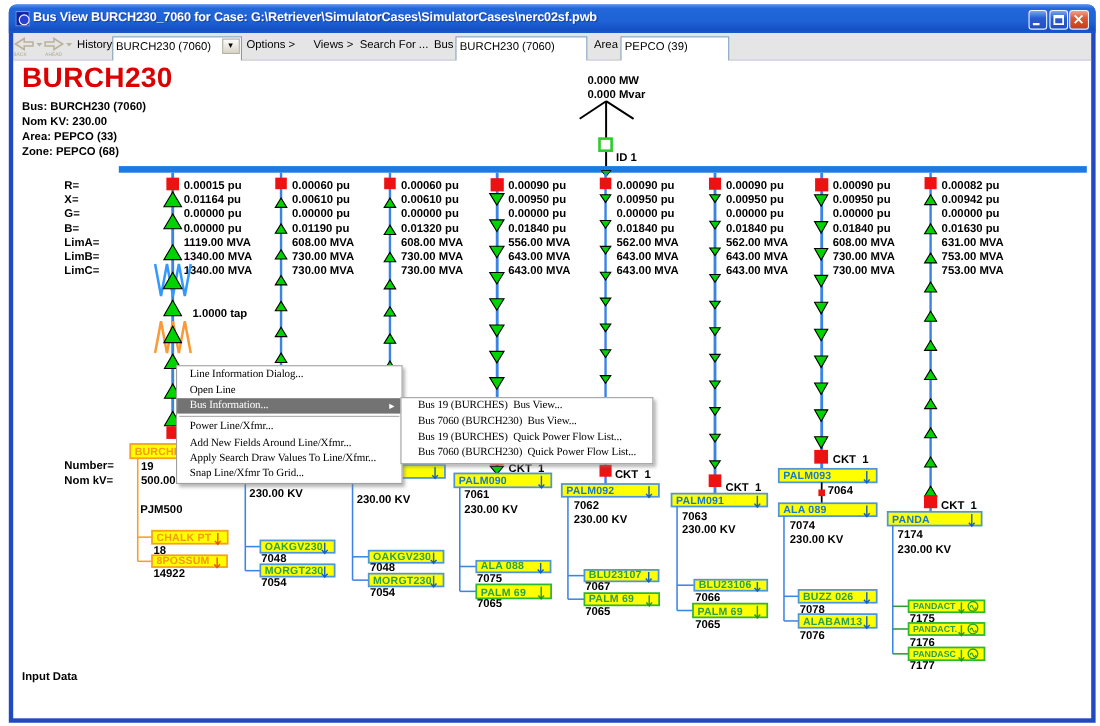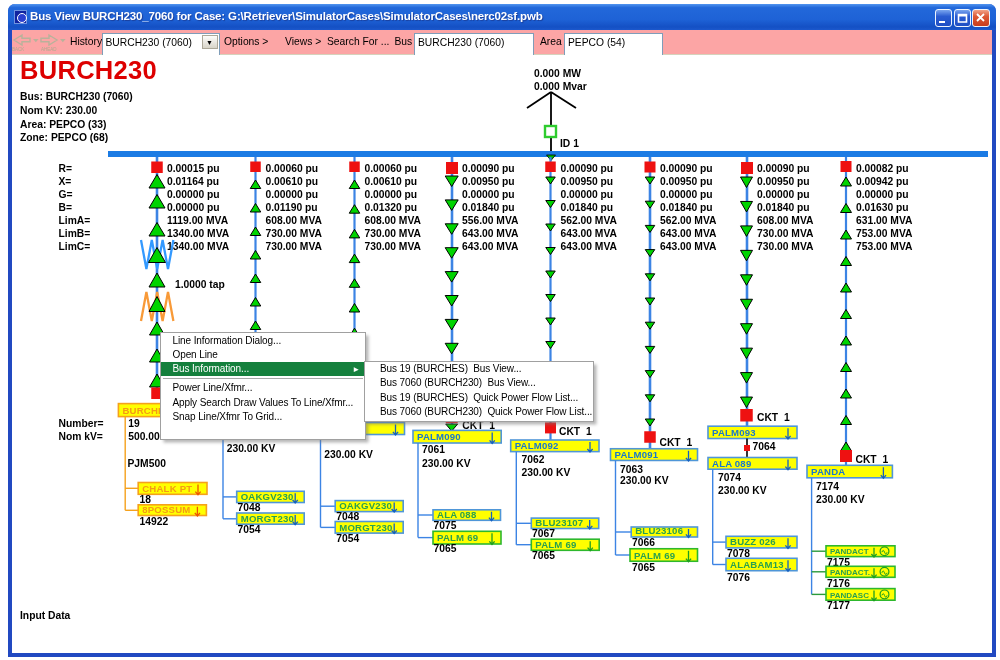--- a/index.html
+++ b/index.html
@@ -11,34 +11,34 @@
   border:1px solid #6f93e0; }
 #ticon:before { content:""; position:absolute; left:1.5px; top:2px; width:8px; height:8px;
   border:1.2px solid #fff; border-radius:50%; background:#2b3fd0; }
 #ttext { position:absolute; left:22px; top:6px; color:#fff; font-size:11.5px; font-weight:bold;
   text-shadow:1px 1px 1px #1a3e9a; white-space:nowrap; letter-spacing:-0.15px; }
 .tbtn { position:absolute; top:4.5px; width:17px; height:18px; border-radius:3px;
   border:1px solid #eef4fd; color:#fff; text-align:center; }
 #bmin { left:926.5px; background:linear-gradient(180deg,#7ba6ef,#2a5cd1 40%,#1f4fc4); }
 #bmax { left:945.5px; background:linear-gradient(180deg,#7ba6ef,#2a5cd1 40%,#1f4fc4); }
 #bclose { left:963.5px; width:18px; background:linear-gradient(180deg,#f1a288,#dd5936 40%,#c83c1c); }
-#toolbar { position:absolute; left:4px; top:26px; width:980px; height:25px; background:#fca5a5;
+#toolbar { position:absolute; left:4px; top:26px; width:980px; height:25px; background:#e5e5e5;
   border-bottom:1px solid #d6d2bc; font-size:10.3px; color:#000; }
 #canvas { position:absolute; left:4px; top:51px; width:980px; height:598px; background:#fff; }
 #diag { position:absolute; left:0; top:0; z-index:5; pointer-events:none; }
 .tlab { position:absolute; top:6px; white-space:nowrap; }
 .tfield { position:absolute; top:3px; height:30px; background:#fff; border:1px solid #7f9db9;
   font-size:10.3px; padding:2.5px 0 0 3px; white-space:nowrap; }
 #menu1, #menu2 { position:absolute; background:#fff; border:1px solid #a0a0a0; z-index:50;
-  font-size:10px; color:#000; letter-spacing:-0.1px; box-shadow:2.5px 2.5px 3px rgba(120,120,120,0.55); padding-top:0.5px; }
+  font-size:10px; color:#000; letter-spacing:-0.1px; box-shadow:2.5px 2.5px 3px rgba(120,120,120,0.55); padding-top:0.5px;font-family:Liberation Serif, serif; }
 #menu1 { left:160px; top:332px; width:206px; height:108px; }
 #menu2 { left:364px; top:360.5px; width:230px; height:61px; }
 .mi { height:14.3px; line-height:14.3px; padding-left:11.5px; white-space:nowrap; position:relative; }
 #menu2 .mi { padding-left:15px; }
-.mi.hl { background:#15803d; color:#fff; }
+.mi.hl { background:#737373; color:#fff; }
 .arr { position:absolute; right:5px; top:0.5px; font-size:8px; }
 .sep { height:1px; background:#a8a8a8; margin:2px 2px 2px 2px; }
 </style></head><body>
 <div id="win">
   <div id="titlebar">
     <div id="ticon"></div>
     <div id="ttext">Bus View BURCH230_7060 for Case: G:\Retriever\SimulatorCases\SimulatorCases\nerc02sf.pwb</div>
     <div class="tbtn" id="bmin"><svg width="15" height="16">
           <path d="M3 12 L9 12" stroke="#fff" stroke-width="2"></path>
         </svg></div>
@@ -61,21 +61,21 @@
     <div class="tlab" style="left:58px">History</div>
     <div class="tfield" style="left:89.5px; width:118px">BURCH230 (7060)
       <span style="position:absolute; right:1px; top:1px; width:16px; height:14px; background:linear-gradient(#fdfdfb,#d8d4c8); border:1px solid #aca899; text-align:center; font-size:7px; line-height:13px;">▼</span>
     </div>
     <div class="tlab" style="left:212px">Options &gt;</div>
     <div class="tlab" style="left:273px">Views &gt;</div>
     <div class="tlab" style="left:315px">Search For ...</div>
     <div class="tlab" style="left:382.5px">Bus</div>
     <div class="tfield" style="left:402px; width:120px">BURCH230 (7060)</div>
     <div class="tlab" style="left:528px">Area</div>
-    <div class="tfield" style="left:552px; width:99px">PEPCO (54)</div>
+    <div class="tfield" style="left:552px; width:99px">PEPCO (39)</div>
   </div>
   <div id="canvas"></div>
 </div>
 <svg id="diag" width="1000" height="660" viewBox="0 0 1000 660">
     <rect x="108" y="151" width="880" height="6" fill="#1b7be4"></rect>
     <text x="534" y="76.5" style="font-family:&quot;Liberation Sans&quot;,sans-serif;font-size:10.3px;font-weight:bold;fill:#000;" text-anchor="start">0.000 MW</text>
     <text x="534" y="89.5" style="font-family:&quot;Liberation Sans&quot;,sans-serif;font-size:10.3px;font-weight:bold;fill:#000;" text-anchor="start">0.000 Mvar</text>
     <path d="M551 92 L527 108 M551 92 L576 108" stroke="#000" stroke-width="1.8" fill="none"></path>
     <line x1="551" y1="92" x2="551" y2="151" stroke="#000" stroke-width="1.8"></line>
     <polygon points="546.5,155 555.5,155 551,160.5" fill="#00bb00" stroke="#000" stroke-width="0.8"></polygon>
@@ -409,20 +409,21 @@
     <circle cx="884.5" cy="594.4" r="4.4" fill="none" stroke="#1f9f1f" stroke-width="1.2"></circle>
     <path d="M881.9 595.4 q1.3,-3.6 2.6,0 q1.3,3.6 2.6,0" stroke="#1f9f1f" stroke-width="1" fill="none"></path>
     <text x="827" y="608.5" style="font-family:&quot;Liberation Sans&quot;,sans-serif;font-size:10.3px;font-weight:bold;fill:#000;" text-anchor="start">7177</text>
   </svg>
 <div id="menu1">
     <div class="mi">Line Information Dialog...</div>
     <div class="mi">Open Line</div>
     <div class="mi hl">Bus Information...<span class="arr">►</span></div>
     <div class="sep"></div>
     <div class="mi">Power Line/Xfmr...</div>
+    <div class="mi">Add New Fields Around Line/Xfmr...</div>
     <div class="mi">Apply Search Draw Values To Line/Xfmr...</div>
     <div class="mi">Snap Line/Xfmr To Grid...</div>
   </div>
 <div id="menu2">
     <div class="mi">Bus 19 (BURCHES)&nbsp; Bus View...</div>
     <div class="mi">Bus 7060 (BURCH230)&nbsp; Bus View...</div>
     <div class="mi">Bus 19 (BURCHES)&nbsp; Quick Power Flow List...</div>
     <div class="mi">Bus 7060 (BURCH230)&nbsp; Quick Power Flow List...</div>
   </div>
 </body></html>

